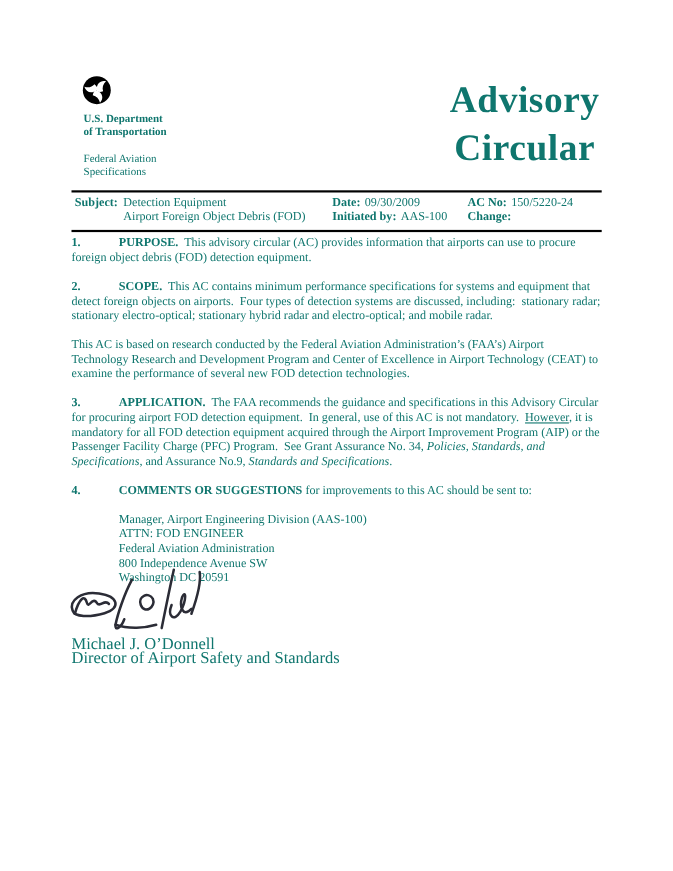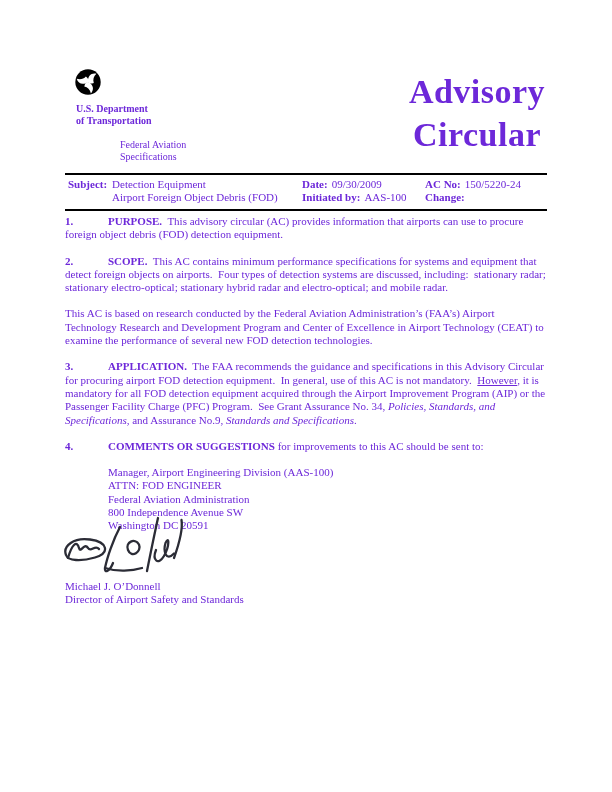--- a/index.html
+++ b/index.html
@@ -3,28 +3,28 @@
 <meta charset="utf-8">
 <style>
   * { margin:0; padding:0; box-sizing:border-box; }
   html,body { background:#888; }
   .page {
     position:relative;
     width:612px; height:792px;
     background:#ffffff;
     margin:0 auto;
     font-family:"Liberation Serif","DejaVu Serif",serif;
-    color:#6d28d9;
+    color:#0f766e;
     overflow:hidden;
   }
 
   
   .logo { position:absolute; left:74px; top:68px; width:28px; height:28px; }
   .dept { position:absolute; left:76px; top:103px; font-size:10px; font-weight:bold; line-height:12px; }
-  .agency { position:absolute; left:76px; top:139px; font-size:10px; line-height:12px;margin-left:44px; }
+  .agency { position:absolute; left:76px; top:139px; font-size:10px; line-height:12px; }
 
   .ac-title {
     position:absolute; left:393px; top:70px; width:168px;
     font-size:34px; font-weight:bold; line-height:43px;
     text-align:center; letter-spacing:0.5px;
   }
 
   
   .subject-block {
     position:absolute; left:65px; top:173px; width:482px;
@@ -47,21 +47,21 @@
   .body p { margin:0 0 13px 0; }
   .num { display:inline-block; width:43px; font-weight:bold; }
   .lead { font-weight:bold; }
   .ptext { white-space:pre-wrap; }
   .u { text-decoration:underline; white-space:pre-wrap; }
   .i { font-style:italic; white-space:pre-wrap; }
   .address { margin:0 0 0 43px; }
   .address div { line-height:13.3px; }
 
   .sig-wrap { position:absolute; left:62px; top:514px; width:150px; height:64px; }
-  .sig-name { position:absolute; left:65px; top:580px; font-size:11px; line-height:13.3px; }
+  .sig-name { position:absolute; left:65px; top:580px; font-size:15px; line-height:13.3px; }
 </style>
 </head>
 <body>
 
 <div class="page">
 
   <svg class="logo" viewBox="0 0 30 30" aria-hidden="true">
     <circle cx="15" cy="15" r="13.6" fill="#000"></circle>
     <g fill="#fff">
       <path d="M15,15 C 14.5,8.5 18.5,5 24,6.2 C 21,9 20,12.5 21.2,16 C 18,17.2 15.5,16.8 15,15 Z"></path>

